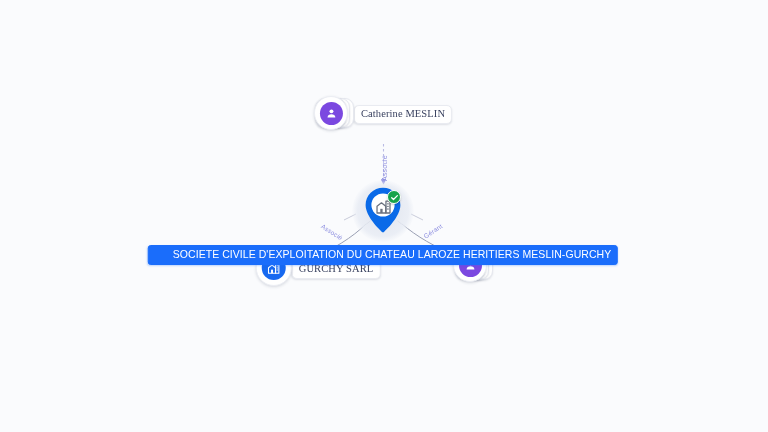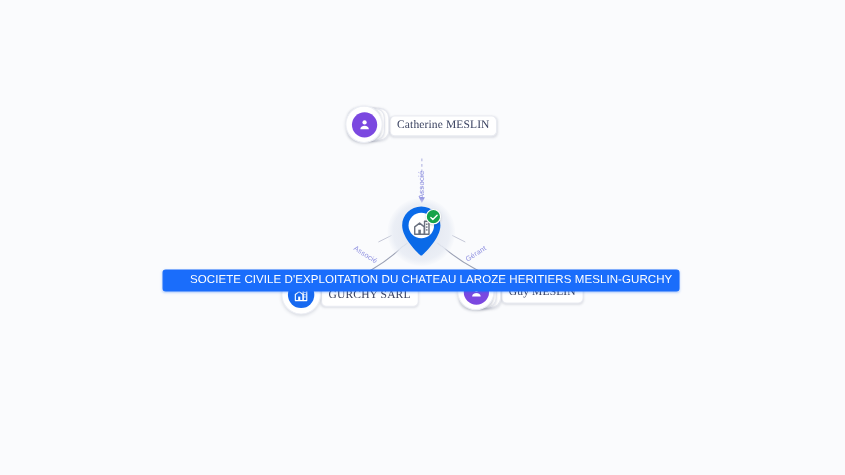--- a/index.html
+++ b/index.html
@@ -241,21 +241,20 @@
       <div class="stack-card c1"></div>
       <div class="avatar-disc">
         <div class="avatar-inner">
           <svg width="13" height="13" viewBox="0 0 24 24" aria-hidden="true">
             <circle cx="12" cy="8" r="3.6" fill="#ffffff"></circle>
             <path d="M4.8 19.5c0-3.8 3.3-6 7.2-6s7.2 2.2 7.2 6z" fill="#ffffff"></path>
           </svg>
         </div>
       </div>
     </div>
-    <div class="node-label">Guy MESLIN</div>
   </div>
 
   <div class="center-node">
     <div class="center-halo"></div>
     <div class="pin-wrap">
       <svg class="pin-svg" width="40" height="50" viewBox="0 0 40 50" aria-hidden="true">
         <path d="M20 1.8c-9.6 0-17.4 7.7-17.4 17.2 0 11.4 13.9 24.6 16.5 27.0 .5 .5 1.3 .5 1.8 0 2.6-2.4 16.5-15.6 16.5-27.0C37.4 9.5 29.6 1.8 20 1.8z" fill="#0a6ae8"></path>
         <circle cx="20" cy="19" r="11.6" fill="#ffffff"></circle>
       </svg>
       <div class="pin-icon">

